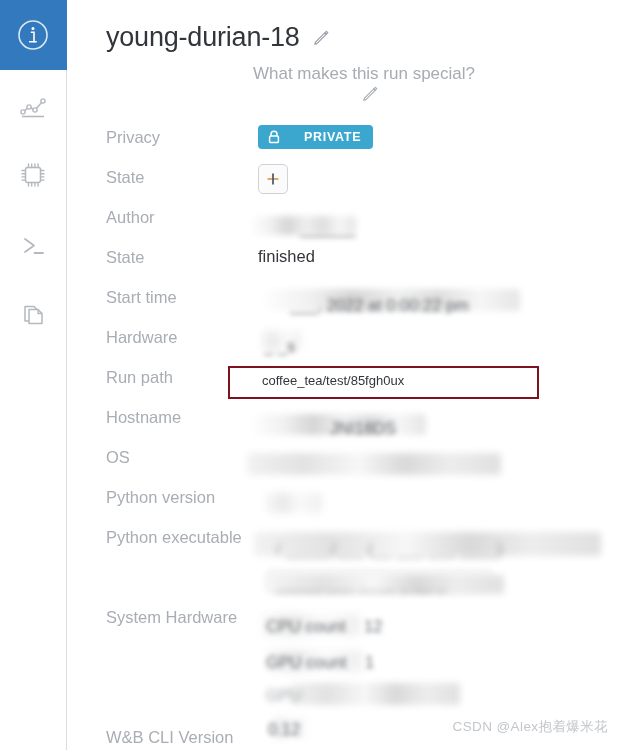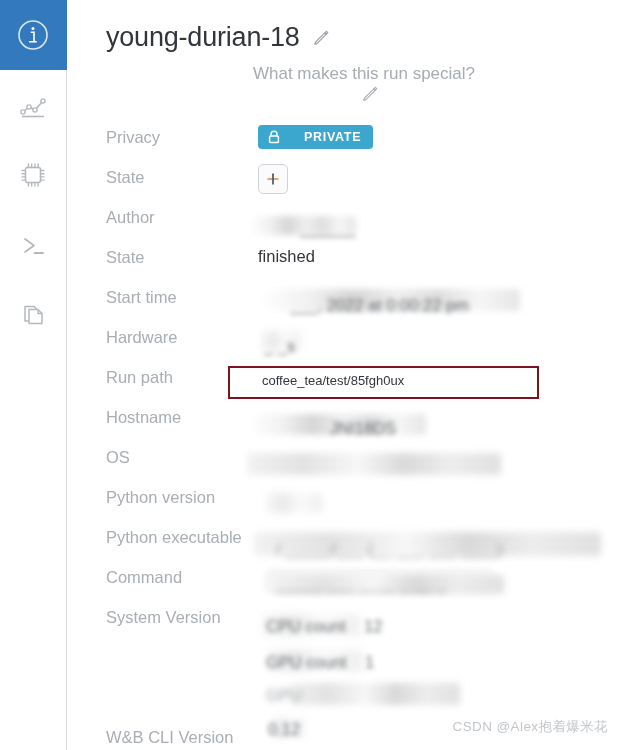--- a/index.html
+++ b/index.html
@@ -377,26 +377,25 @@
         <div class="kv-key">Python version</div>
         <div class="kv-val"></div>
       </div>
 
       <div class="kv-row">
         <div class="kv-key">Python executable</div>
         <div class="kv-val"></div>
       </div>
 
       <div class="kv-row">
-        <div class="kv-key">Command</div>
-        <div class="kv-val"></div>
-      </div>
-
-      <div class="kv-row">
-        <div class="kv-key">System Version</div>
+        <div class="kv-val"></div>
+      </div>
+
+      <div class="kv-row">
+        <div class="kv-key">System Hardware</div>
         <div class="kv-val"></div>
       </div>
 
       <div class="kv-row">
           <div class="kv-key"></div>
           <div class="kv-val"></div>
         </div>
       <div class="kv-row">
           <div class="kv-key"></div>
           <div class="kv-val"></div>

